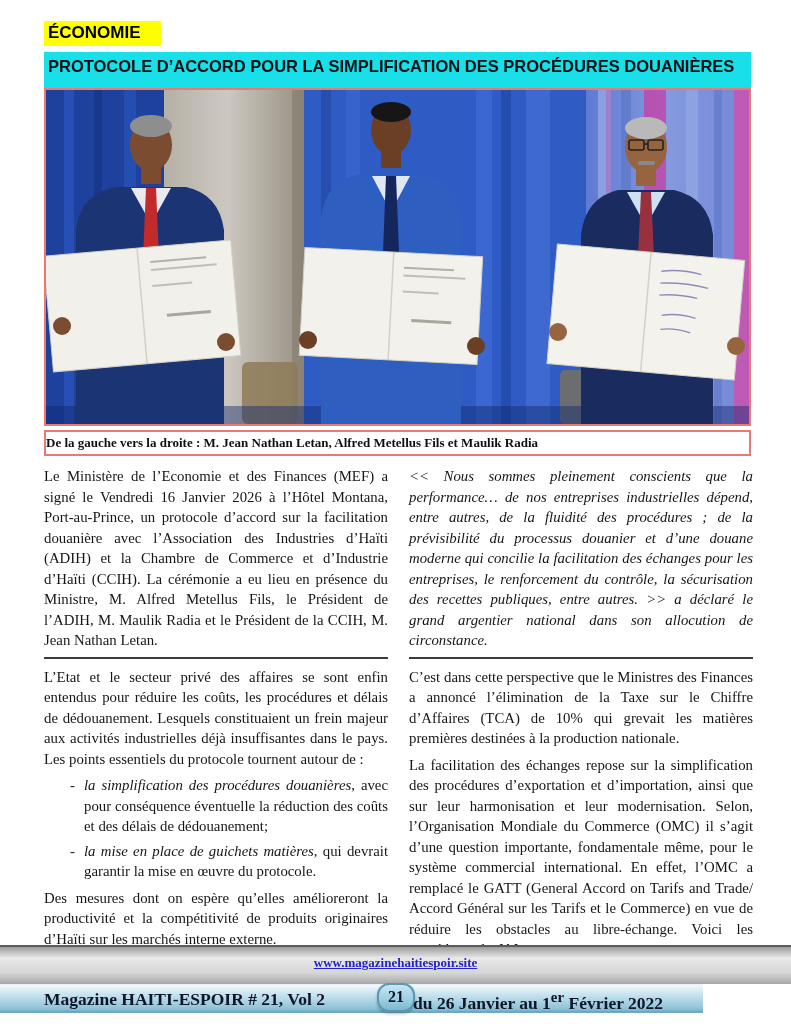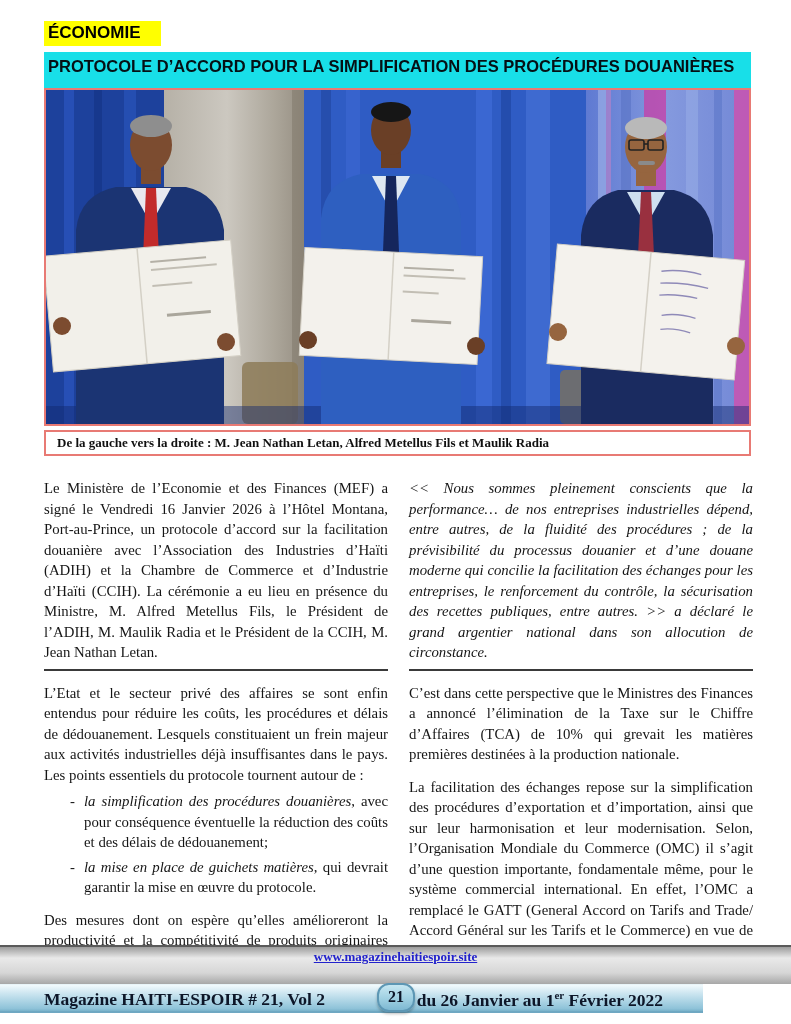--- a/index.html
+++ b/index.html
@@ -13,53 +13,53 @@
   .title-bar{position:absolute;left:44px;top:52px;width:707px;box-sizing:border-box;
       background:#18dfe8;color:#051015;font-family:"Liberation Sans", sans-serif;
       font-weight:900;font-size:16.5px;padding:5px 5px 19px 4px;white-space:nowrap;}
 
   
   .photo-frame{position:absolute;left:44px;top:88px;width:707px;height:338px;
       box-sizing:border-box;border:2px solid #e87a74;background:#2650b4;}
   .photo-frame svg{display:block;width:100%;height:100%;}
   .caption-box{position:absolute;left:44px;top:430px;width:707px;height:26px;
       box-sizing:border-box;border:2px solid #e87a74;background:#ffffff;
-      font-weight:bold;font-size:13px;line-height:22px;padding-left:11px;color:#101010;}
+      font-weight:bold;font-size:13px;line-height:22px;color:#101010;}
 
   
   .columns{position:absolute;left:44px;top:466px;width:709px;display:flex;gap:21px;}
   .col{flex:1;font-size:14.8px;line-height:20.5px;text-align:justify;}
-  .col p{margin:12px 0 6px 0;}
+  .col p{margin:0 0 6px 0;}
   .col .divider{border:none;border-top:2px solid #3a3a3a;margin:4px 0 8px 0;}
   .quote{font-style:italic;}
   .bullets{margin:2px 0 6px 0;}
   .bullet-row{display:flex;margin:0 0 4px 0;}
   .bullet-marker{width:14px;margin-left:26px;flex:none;}
   .bullet-text{flex:1;text-align:justify;}
   .it{font-style:italic;}
   .bd{font-weight:bold;}
 
   
   .footer-gray{position:absolute;left:0;top:945px;width:791px;height:39px;box-sizing:border-box;
       border-top:2px solid #5a5a5a;
       background:linear-gradient(180deg,#9c9c9c 0%,#e9e9e9 30%,#d6d6d6 70%,#a7a7a7 100%);
       text-align:center;}
-  .site-link{display:inline-block;margin-top:2px;color:#2222cc;font-weight:bold;
+  .site-link{display:inline-block;margin-top:8px;color:#2222cc;font-weight:bold;
       font-size:13px;text-decoration:underline;}
   .fb-line{font-size:13.5px;color:#111;margin-top:18px;}
   .fb-label{font-weight:bold;}
   .fb-num{font-weight:normal;font-size:14.5px;}
 
   .footer-bar{position:absolute;left:0;top:984px;width:703px;height:29px;box-sizing:border-box;
       background:linear-gradient(180deg,#f2fafd 0%,#cfe7f1 30%,#a9d2e3 65%,#8fc3d9 90%,#79b2ca 100%);
       border-top:1px solid #e8f4f8;border-bottom:2px solid #6fa8c2;
       font-weight:bold;font-size:17.5px;color:#0d1628;}
   .mag-issue{position:absolute;left:44px;top:4px;}
   .date-range{position:absolute;right:40px;top:4px;}
-  .date-range sup{font-size:11px;}
+  .date-range sup{font-size:15px;}
   .page-badge{position:absolute;left:377px;top:-2px;width:38px;height:29px;
       background:linear-gradient(180deg,#c6e7f2 0%,#9fd0e2 55%,#7db8d2 100%);
       border:2px solid #5d97b4;border-radius:12px;box-sizing:border-box;
       text-align:center;line-height:24px;font-size:16px;color:#0d1628;
       box-shadow:0 2px 3px rgba(0,0,0,0.25);}
 </style>
 </head>
 <body>
 
 <div class="page">

